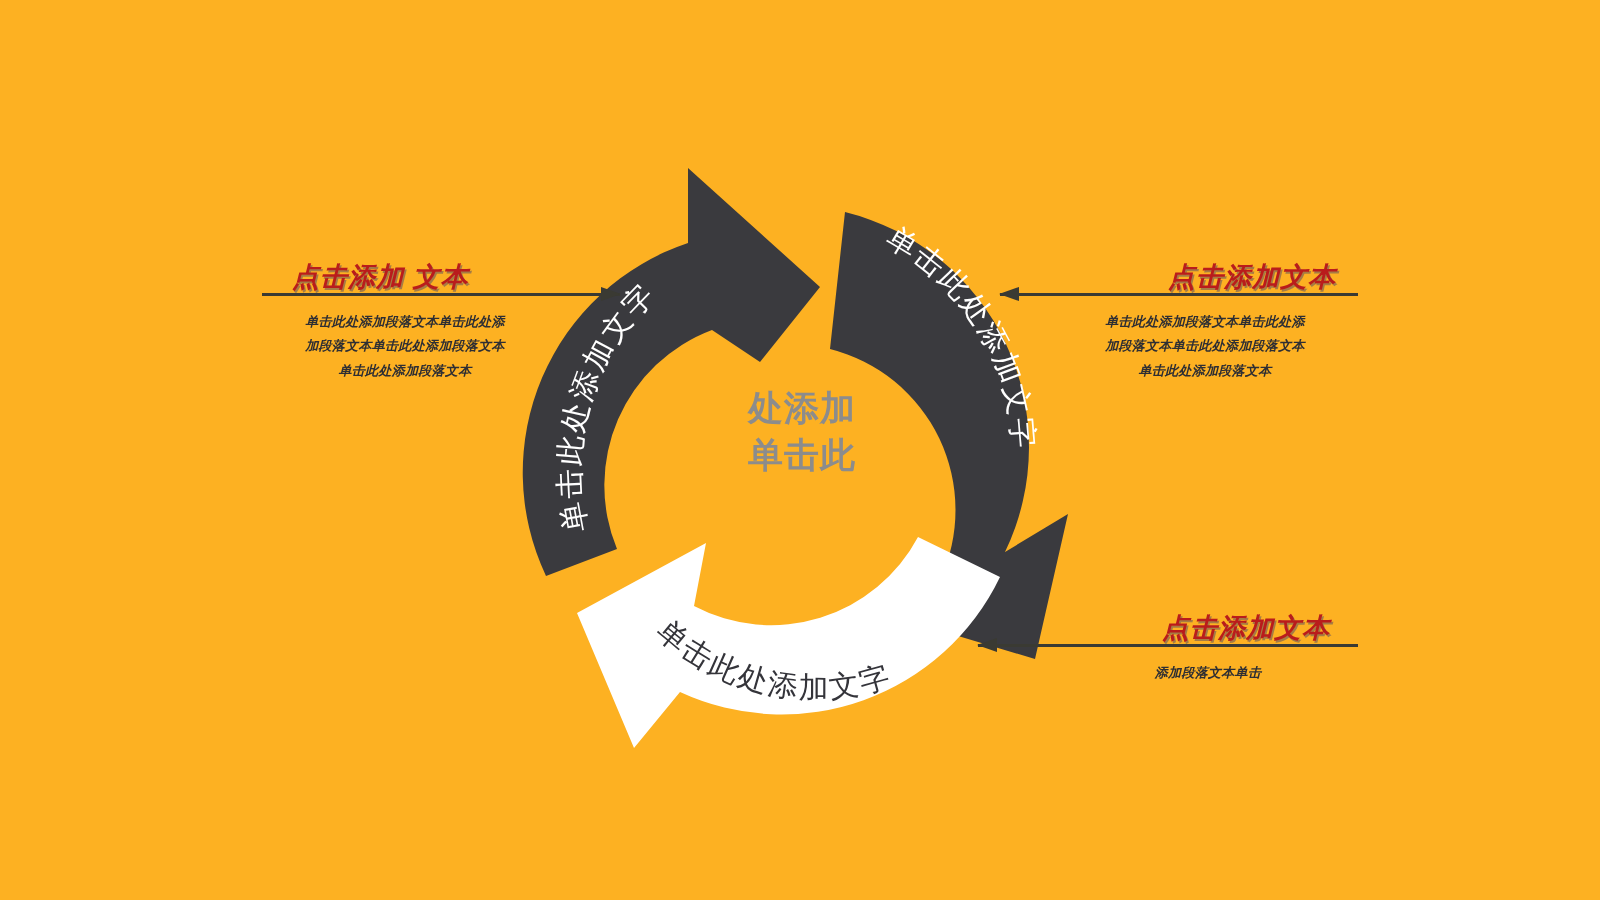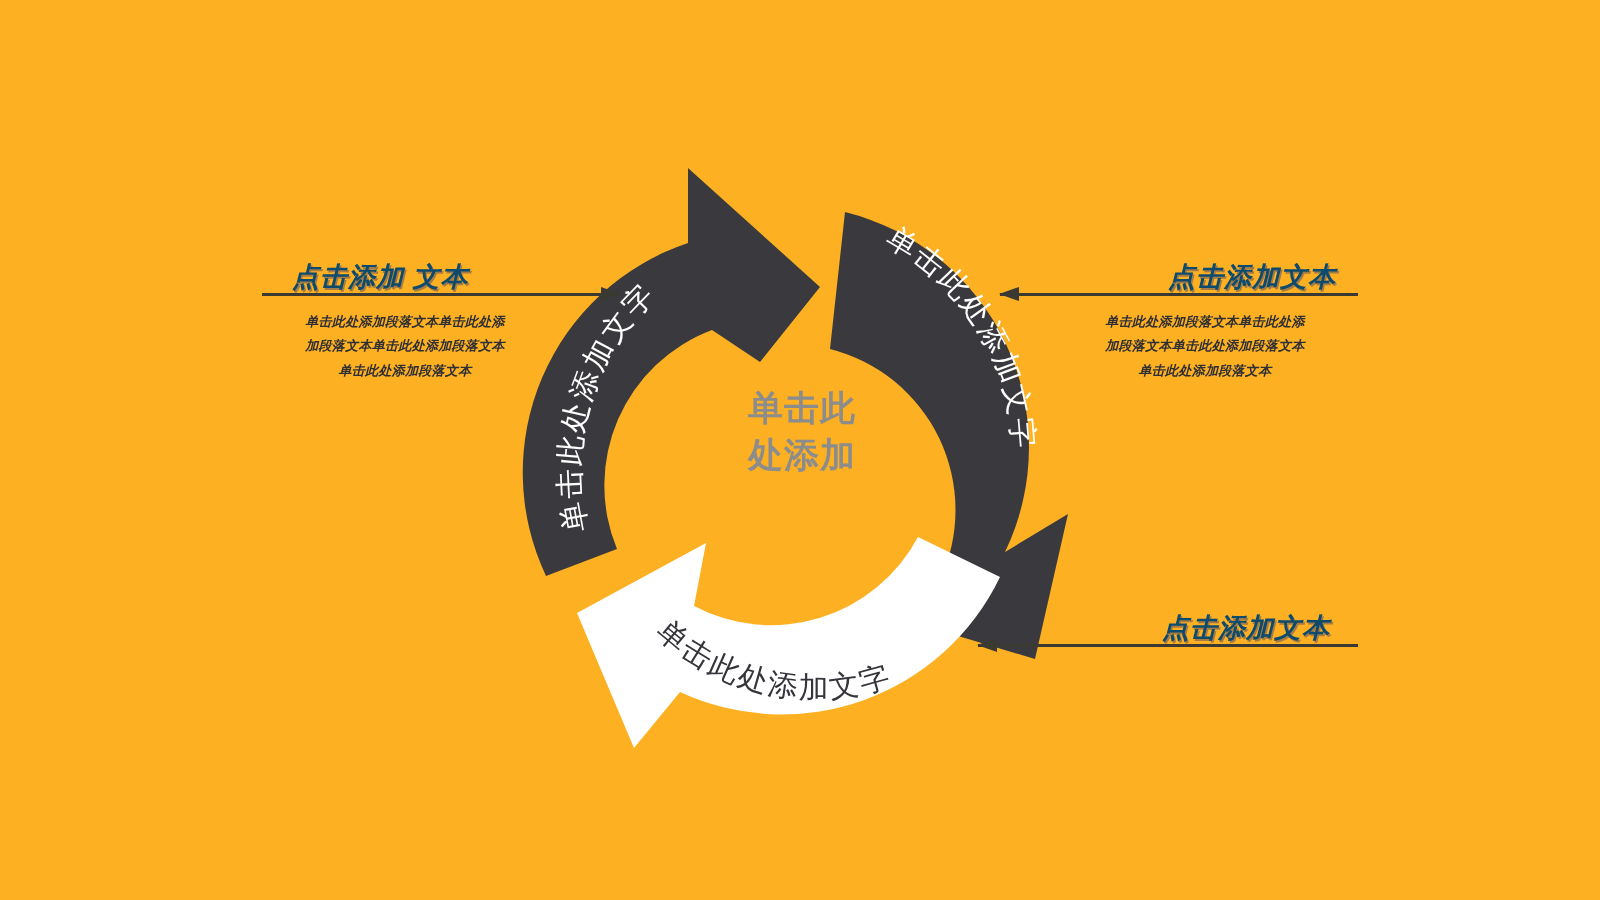--- a/index.html
+++ b/index.html
@@ -28,21 +28,21 @@
     pointer-events: none;
   }
 
   
   .callout { position: absolute; }
 
   .callout-heading {
     font-size: 27px;
     font-weight: bold;
     font-style: italic;
-    color: #0c4a6e;
+    color: #b91c1c;
     white-space: nowrap;
     letter-spacing: 1px;
     text-shadow: 1.5px 1.5px 0 rgba(60,60,110,0.45);
     line-height: 1.0;
   }
 
   .rule {
     height: 3px;
     background: #3A3A33;
     position: relative;
@@ -196,22 +196,22 @@
     <text class="arc-label arc-label-light">
       <textPath href="#labelpath-ur" startOffset="4%">单击此处添加文字</textPath>
     </text>
 
     <text class="arc-label arc-label-dark">
       <textPath href="#labelpath-bt" startOffset="6%">单击此处添加文字</textPath>
     </text>
   </svg>
 
   <div id="center-title">
+    <div>处添加</div>
     <div>单击此</div>
-    <div>处添加</div>
   </div>
 
   <div class="callout" id="callout-left">
     <div class="callout-heading">点击添加 文本</div>
     <div class="rule arrow-right"></div>
     <div class="callout-body">
       <div>单击此处添加段落文本单击此处添</div>
       <div>加段落文本单击此处添加段落文本</div>
       <div>单击此处添加段落文本</div>
     </div>
@@ -224,16 +224,17 @@
       <div>单击此处添加段落文本单击此处添</div>
       <div>加段落文本单击此处添加段落文本</div>
       <div>单击此处添加段落文本</div>
     </div>
   </div>
 
   <div class="callout" id="callout-right-bottom">
     <div class="callout-heading">点击添加文本</div>
     <div class="rule arrow-left"></div>
     <div class="callout-body">
+      <div>添加段落文本单击</div>
     </div>
   </div>
 
 </div>
 
 </body></html>

